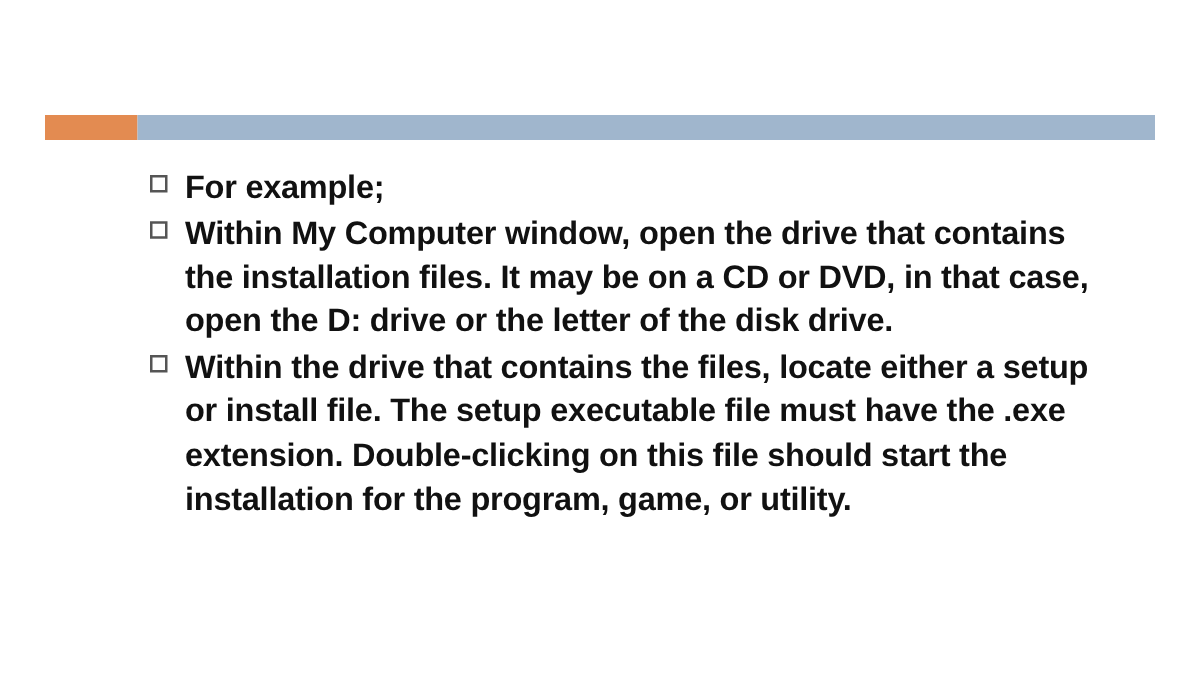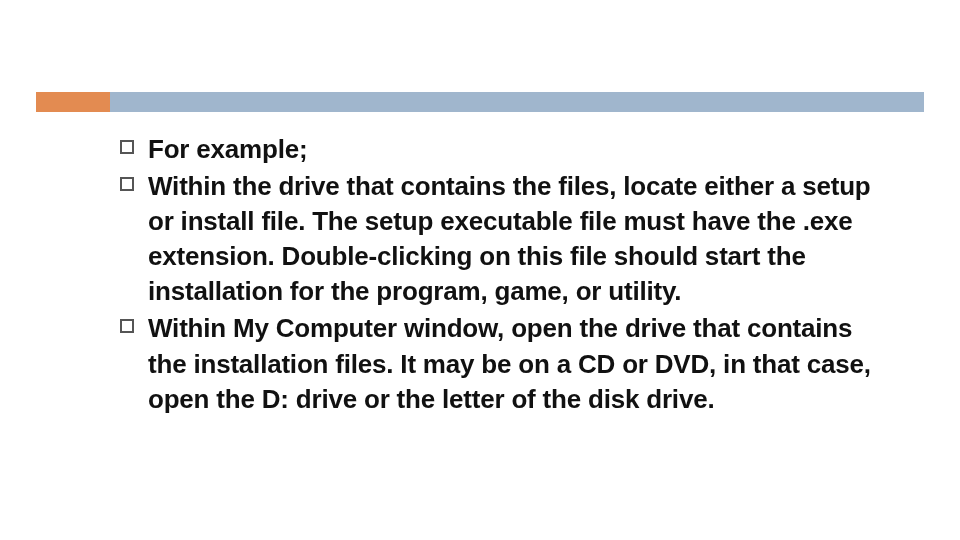--- a/index.html
+++ b/index.html
@@ -74,22 +74,22 @@
   <div class="content">
 
     <div class="bullet-item">
       <div class="bullet-marker"></div>
       <div class="bullet-text">For example;</div>
     </div>
 
 
     <div class="bullet-item">
       <div class="bullet-marker"></div>
-      <div class="bullet-text">Within the drive that contains the files, locate either a setup or install file. The setup executable file must have the .exe extension. Double-clicking on this file should start the installation for the program, game, or utility.</div>
+      <div class="bullet-text">Within My Computer window, open the drive that contains the installation files. It  may be on a CD or DVD, in that case, open the D: drive or the letter of the disk drive.</div>
     </div>
 
     <div class="bullet-item">
       <div class="bullet-marker"></div>
-      <div class="bullet-text">Within My Computer window, open the drive that contains the installation files. It  may be on a CD or DVD, in that case, open the D: drive or the letter of the disk drive.</div>
+      <div class="bullet-text">Within the drive that contains the files, locate either a setup or install file. The setup executable file must have the .exe extension. Double-clicking on this file should start the installation for the program, game, or utility.</div>
     </div>
 
   </div>
 </div>
 
 </body></html>

